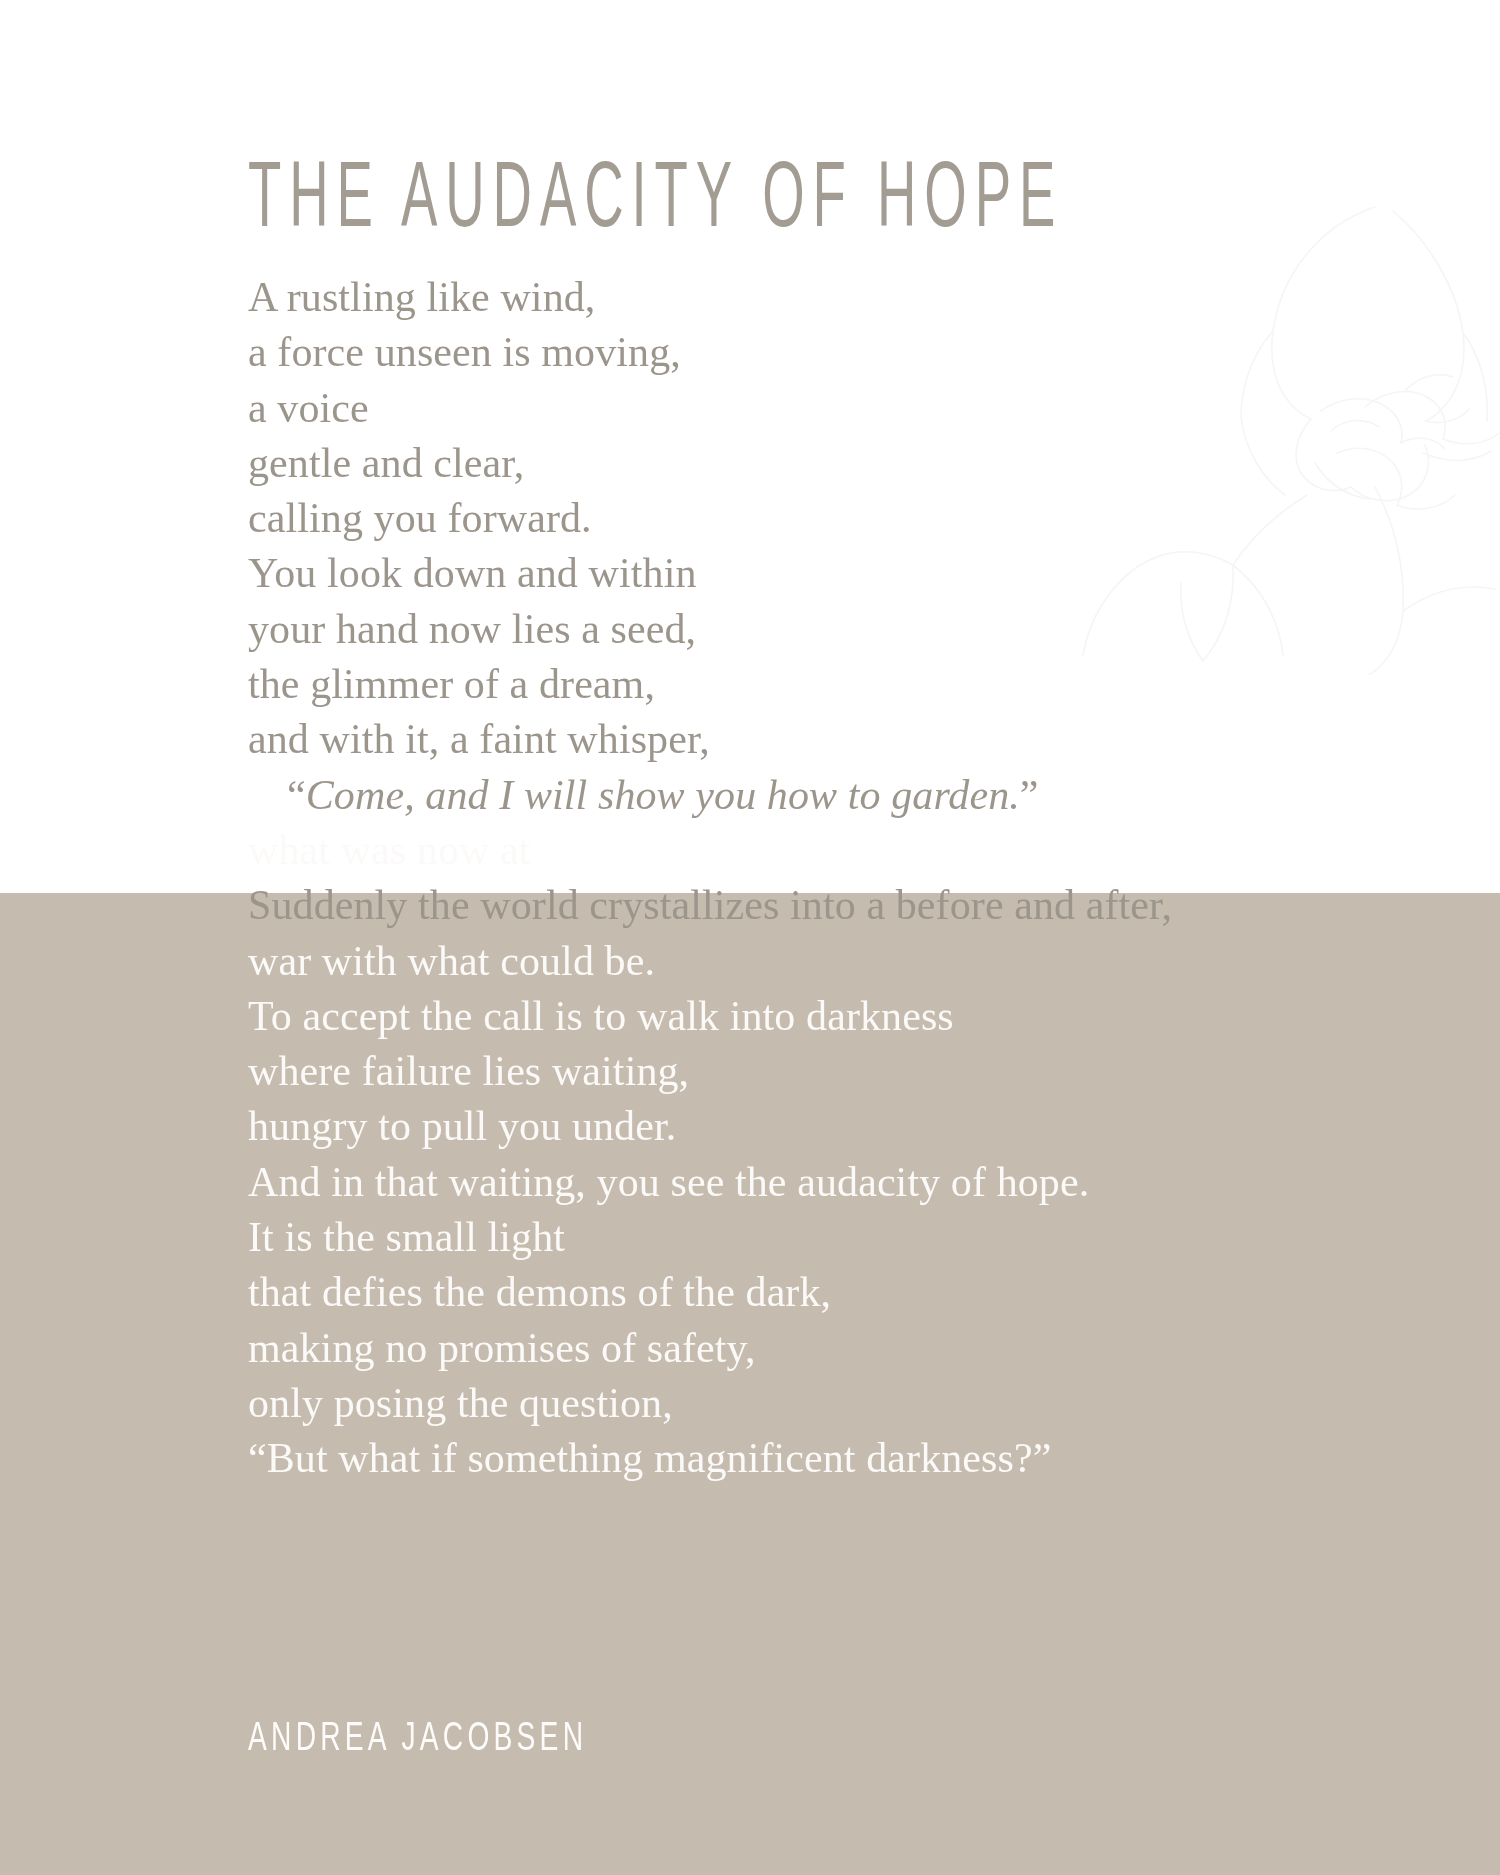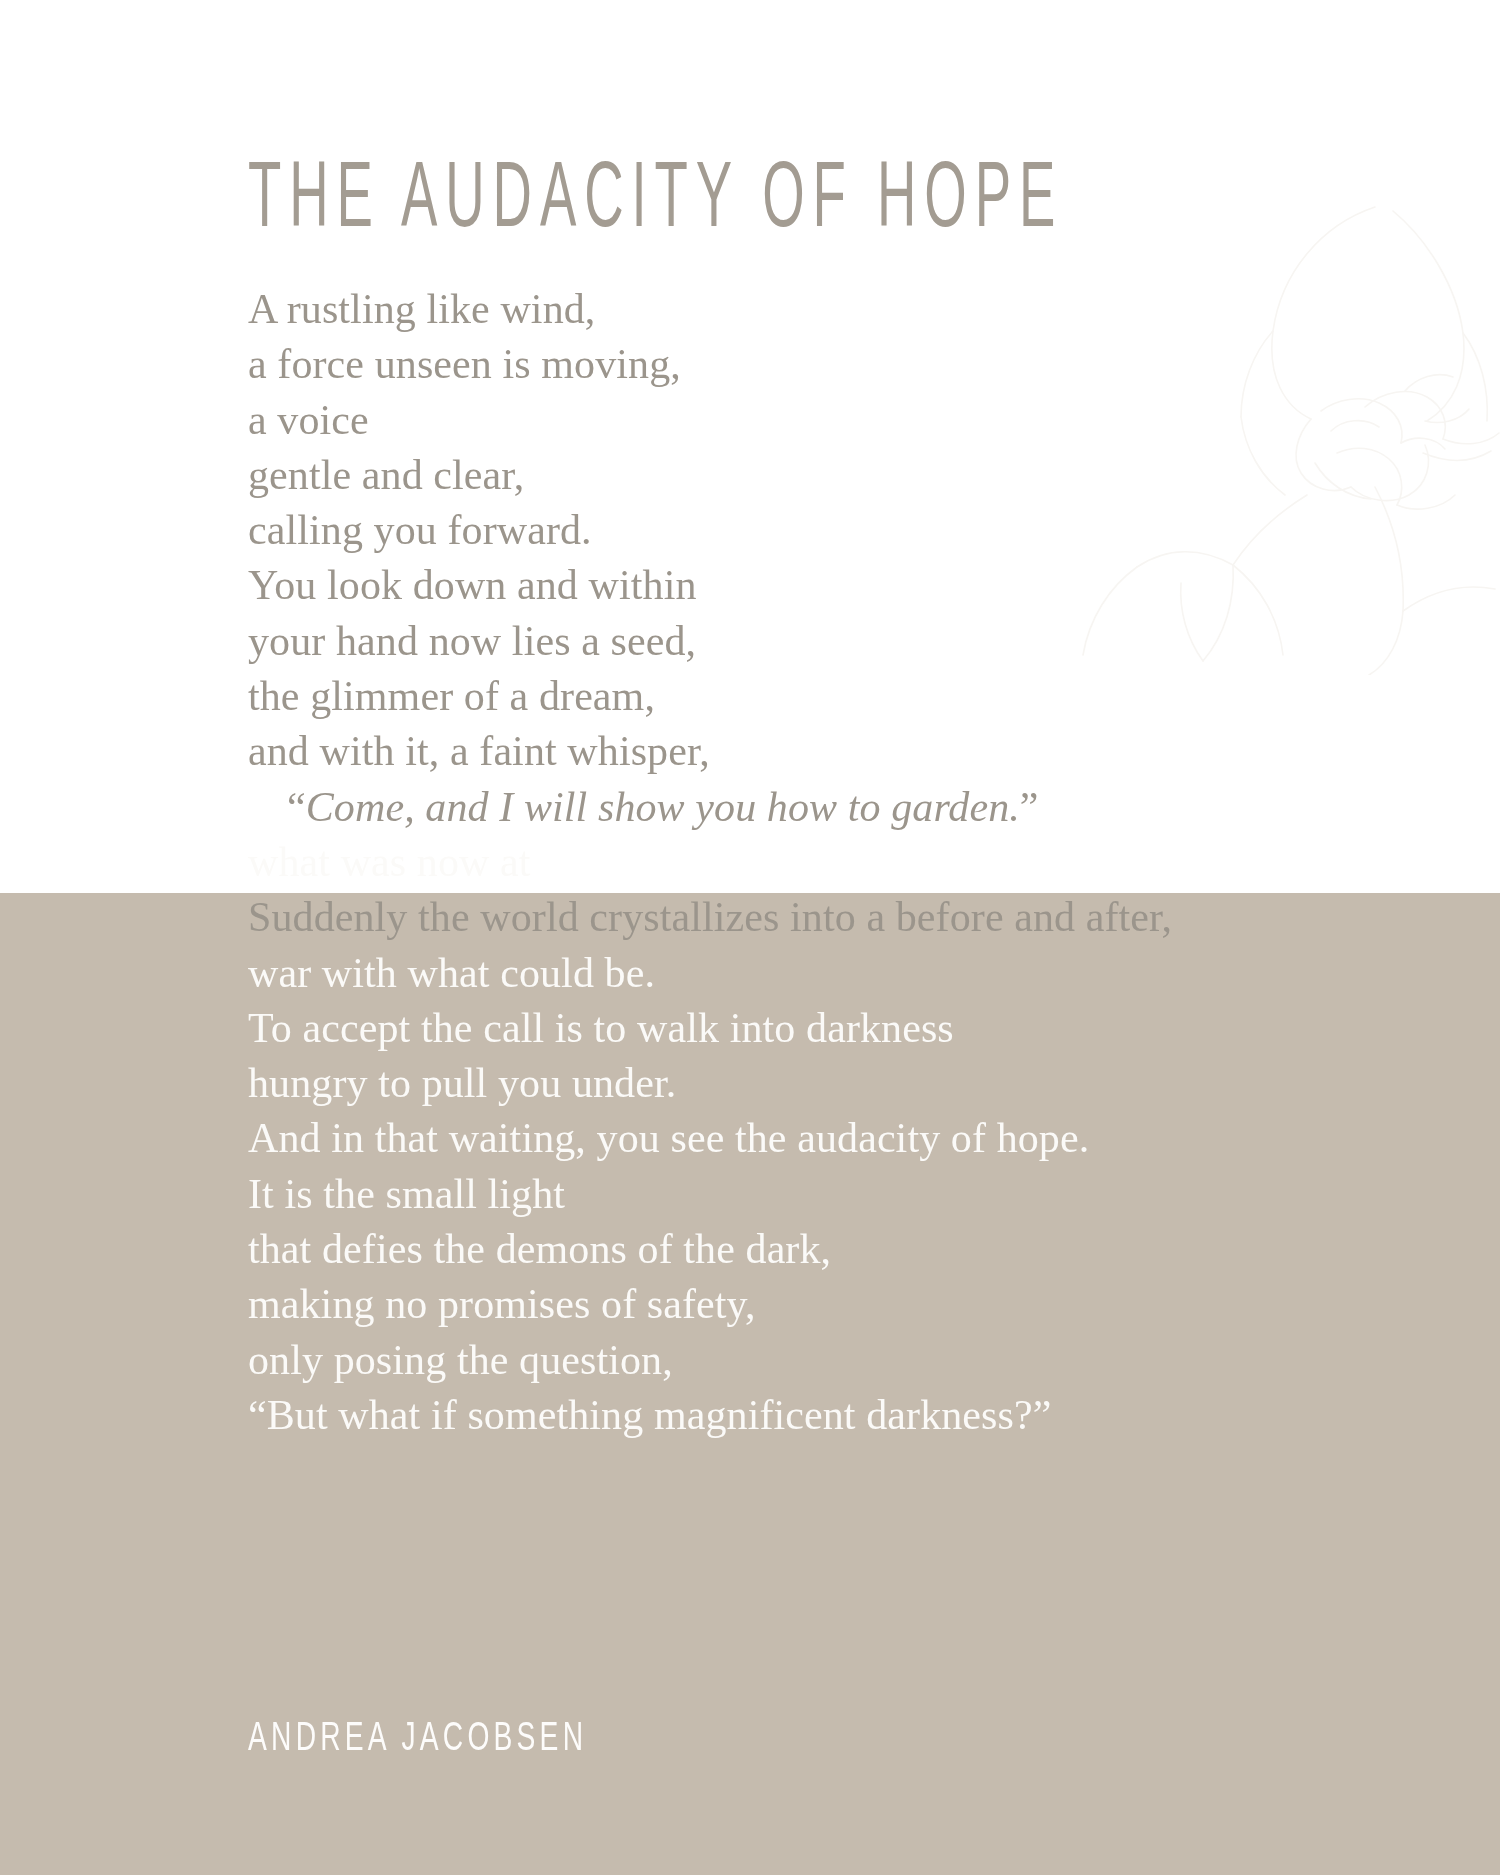--- a/index.html
+++ b/index.html
@@ -66,21 +66,21 @@
     font-weight: 300;
     white-space: nowrap;
     transform: scaleX(0.88) scaleY(1.5);
     transform-origin: left top;
   }
 
   
   .poem {
     position: absolute;
     left: 248px;
-    top: 282px;
+    top: 270px;
     width: 1150px;
   }
 
   .line {
     font-family: "Liberation Serif", serif;
     font-size: 42px;
     line-height: 55.3px;
     white-space: nowrap;
     letter-spacing: 0.1px;
   }
@@ -173,20 +173,21 @@
     <div class="line light">the glimmer of a dream,</div>
     <div class="line light">and with it, a faint whisper,</div>
 
     <div class="line light quote"><span class="qm">“</span><span>Come, and I will show you how to garden.</span><span class="qm">”</span></div>
 
     <div class="line dark">what was now at</div>
 
     <div class="line light">Suddenly the world crystallizes into a before and after,</div>
     <div class="line dark">war with what could be.</div>
     <div class="line dark">To accept the call is to walk into darkness</div>
+    <div class="line dark">where failure lies waiting,</div>
     <div class="line dark">hungry to pull you under.</div>
     <div class="line dark">And in that waiting, you see the audacity of hope.</div>
     <div class="line dark">It is the small light</div>
     <div class="line dark">that defies the demons of the dark,</div>
     <div class="line dark">making no promises of safety,</div>
     <div class="line dark">only posing the question,</div>
 
     <div class="line dark"><span>“But what if something </span><span class="it">magnificent</span><span> darkness?”</span></div>
   </div>
 

